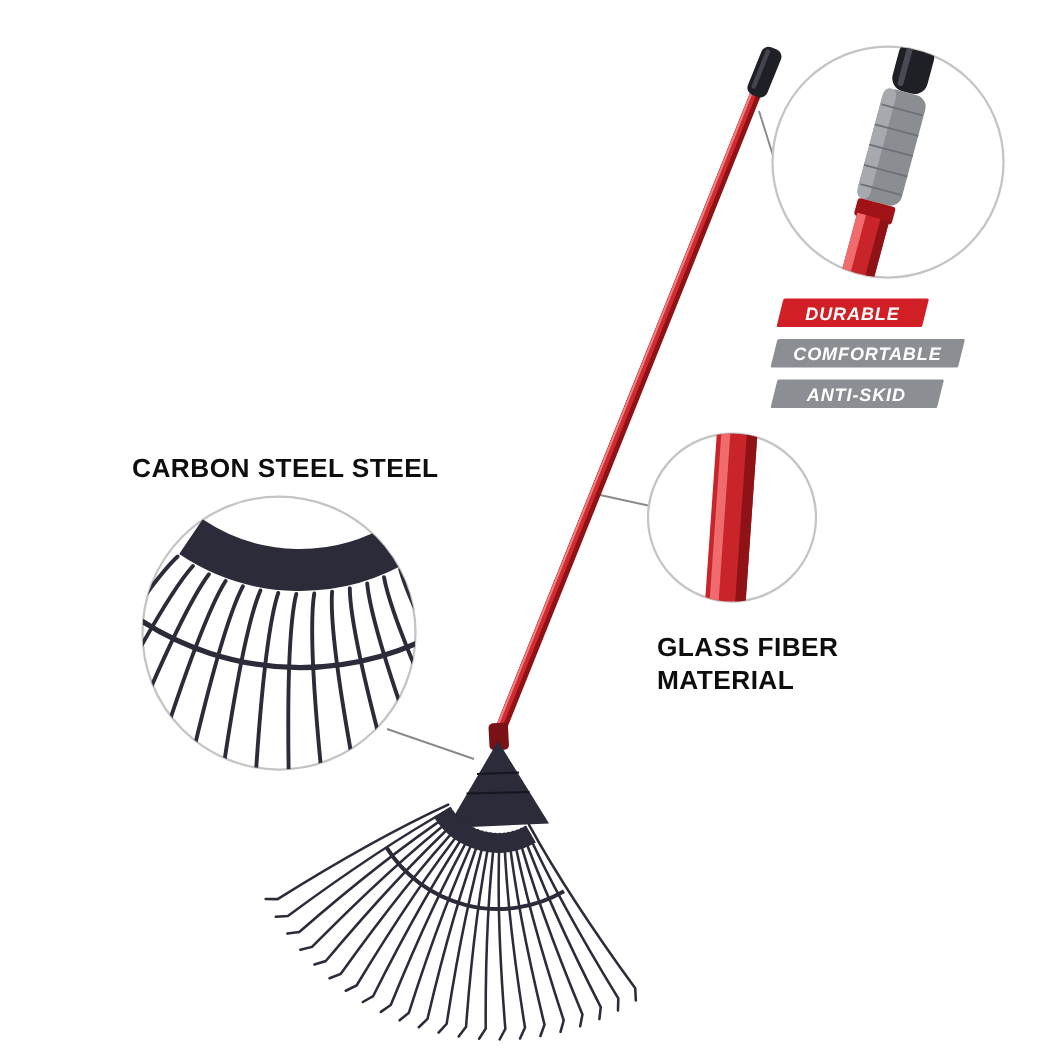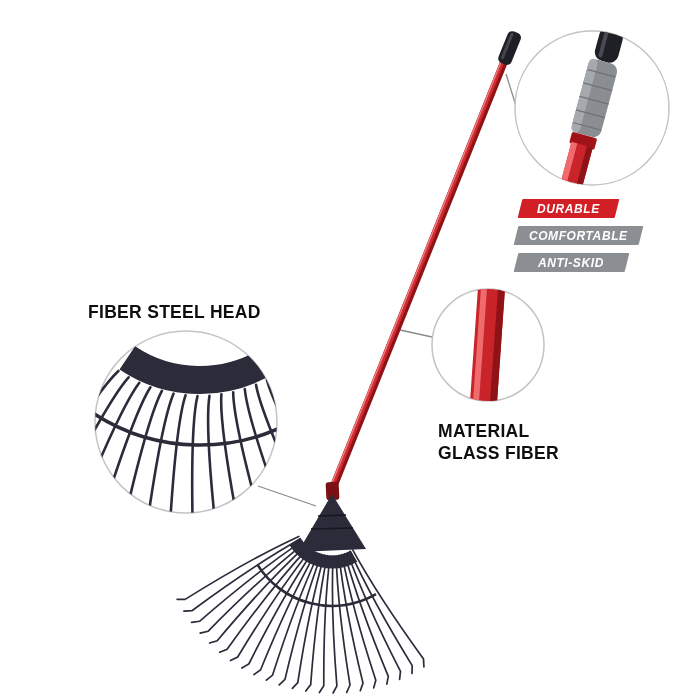--- a/index.html
+++ b/index.html
@@ -111,25 +111,25 @@
       <g clip-path="url(#clipMid)">
         <g transform="rotate(4 488 345)">
           <rect x="474" y="286" width="27" height="118" fill="#c8242a"></rect>
           <rect x="477" y="286" width="6" height="118" fill="#ef6b6e"></rect>
           <rect x="494" y="286" width="7" height="118" fill="#8e1216"></rect>
         </g>
       </g>
     </g>
   </svg>
 
-  <div id="label-head" class="feature-label">FIBER STEEL HEAD</div>
+  <div id="label-head" class="feature-label">CARBON STEEL STEEL</div>
 
   <div id="label-material" class="feature-label">
+    <div>GLASS FIBER</div>
     <div>MATERIAL</div>
-    <div>GLASS FIBER</div>
   </div>
 
   <div id="badge-durable" class="badge badge-red">
     <span>DURABLE</span>
   </div>
   <div id="badge-comfortable" class="badge badge-gray">
     <span>COMFORTABLE</span>
   </div>
   <div id="badge-antiskid" class="badge badge-gray">
     <span>ANTI-SKID</span>

